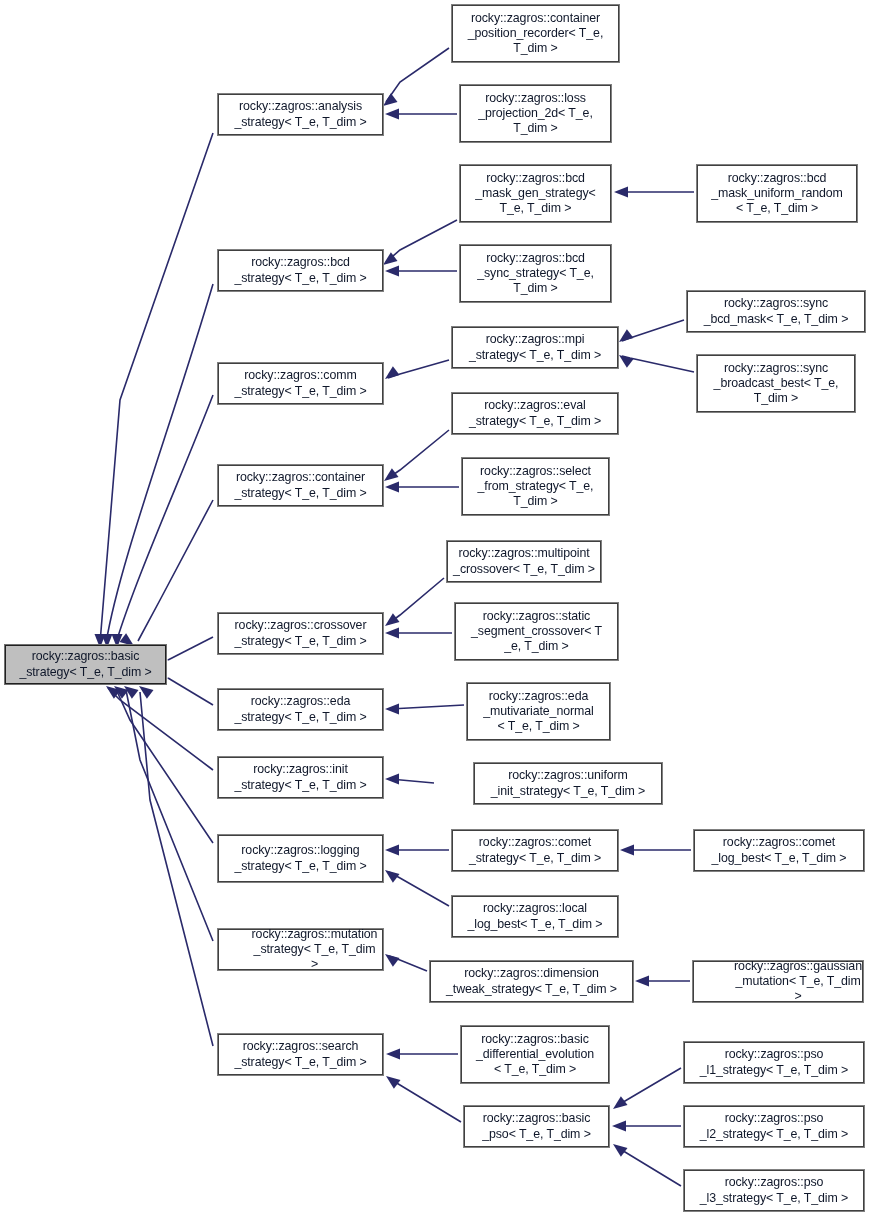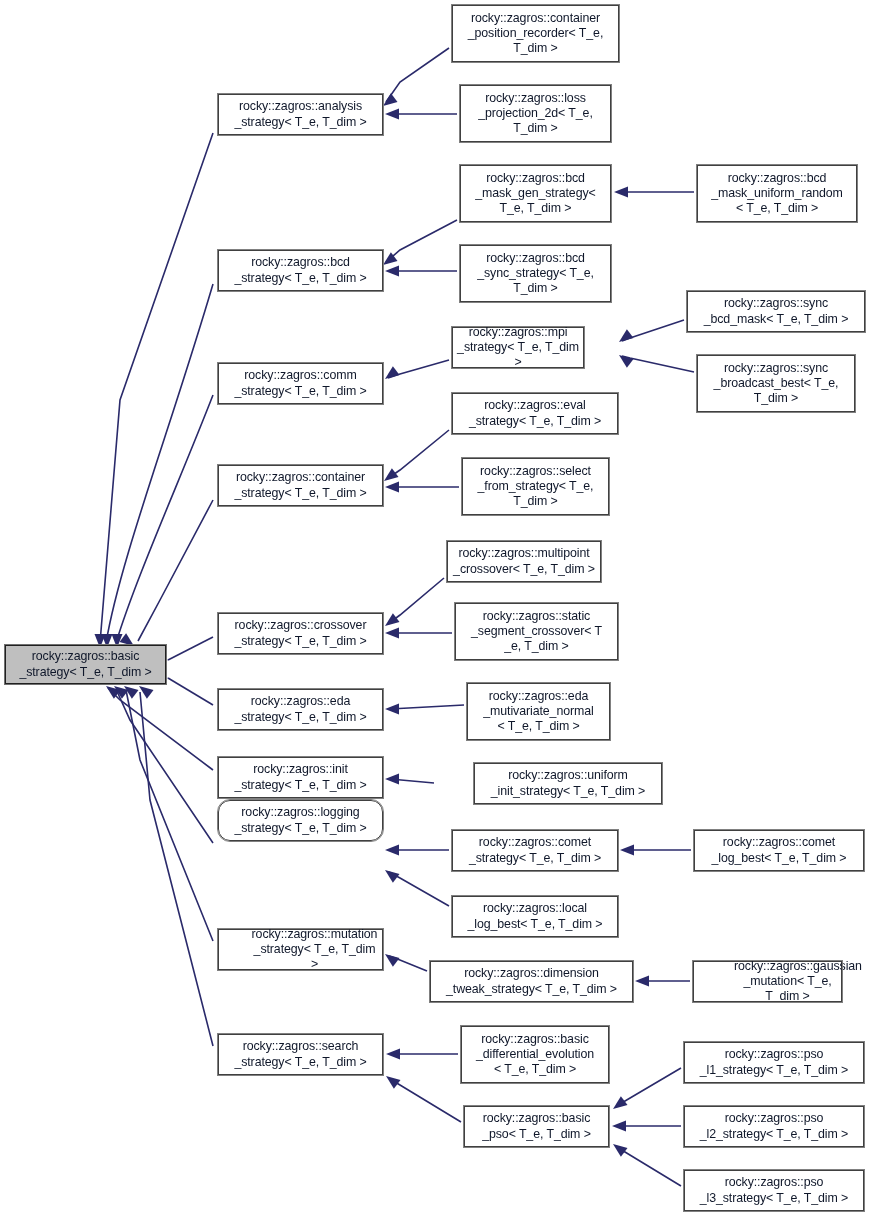--- a/index.html
+++ b/index.html
@@ -212,21 +212,21 @@
 _mask_gen_strategy&lt;
 T_e, T_dim &gt;</span></div>
       <div class="node-box" style="left: 697px; top: 165px; width: 160px; height: 57px;"><span class="node-label">rocky::zagros::bcd
 _mask_uniform_random
 &lt; T_e, T_dim &gt;</span></div>
       <div class="node-box" style="left: 460px; top: 245px; width: 151px; height: 57px;"><span class="node-label">rocky::zagros::bcd
 _sync_strategy&lt; T_e,
 T_dim &gt;</span></div>
       <div class="node-box" style="left: 218px; top: 363px; width: 165px; height: 41px;"><span class="node-label">rocky::zagros::comm
 _strategy&lt; T_e, T_dim &gt;</span></div>
-      <div class="node-box" style="left: 452px; top: 327px; width: 132px; height: 41px;"><span class="node-label">rocky::zagros::mpi
+      <div class="node-box" style="left: 452px; top: 327px; width: 166px; height: 41px;"><span class="node-label">rocky::zagros::mpi
 _strategy&lt; T_e, T_dim &gt;</span></div>
       <div class="node-box" style="left: 687px; top: 291px; width: 178px; height: 41px;"><span class="node-label">rocky::zagros::sync
 _bcd_mask&lt; T_e, T_dim &gt;</span></div>
       <div class="node-box" style="left: 697px; top: 355px; width: 158px; height: 57px;"><span class="node-label">rocky::zagros::sync
 _broadcast_best&lt; T_e,
 T_dim &gt;</span></div>
       <div class="node-box" style="left: 218px; top: 465px; width: 165px; height: 41px;"><span class="node-label">rocky::zagros::container
 _strategy&lt; T_e, T_dim &gt;</span></div>
       <div class="node-box" style="left: 452px; top: 393px; width: 166px; height: 41px;"><span class="node-label">rocky::zagros::eval
 _strategy&lt; T_e, T_dim &gt;</span></div>
@@ -242,33 +242,33 @@
 _e, T_dim &gt;</span></div>
       <div class="node-box" style="left: 218px; top: 689px; width: 165px; height: 41px;"><span class="node-label">rocky::zagros::eda
 _strategy&lt; T_e, T_dim &gt;</span></div>
       <div class="node-box" style="left: 467px; top: 683px; width: 143px; height: 57px;"><span class="node-label">rocky::zagros::eda
 _mutivariate_normal
 &lt; T_e, T_dim &gt;</span></div>
       <div class="node-box" style="left: 218px; top: 757px; width: 165px; height: 41px;"><span class="node-label">rocky::zagros::init
 _strategy&lt; T_e, T_dim &gt;</span></div>
       <div class="node-box" style="left: 437px; top: 763px; width: 188px; height: 41px; margin-left: 37px;"><span class="node-label">rocky::zagros::uniform
 _init_strategy&lt; T_e, T_dim &gt;</span></div>
-      <div class="node-box" style="left: 218px; top: 800px; width: 165px; height: 41px; border-radius: 12px;"><span class="node-label">rocky::zagros::logging
+      <div class="node-box" style="left: 218px; top: 835px; width: 165px; height: 47px;"><span class="node-label">rocky::zagros::logging
 _strategy&lt; T_e, T_dim &gt;</span></div>
       <div class="node-box" style="left: 452px; top: 830px; width: 166px; height: 41px;"><span class="node-label">rocky::zagros::comet
 _strategy&lt; T_e, T_dim &gt;</span></div>
       <div class="node-box" style="left: 694px; top: 830px; width: 170px; height: 41px;"><span class="node-label">rocky::zagros::comet
 _log_best&lt; T_e, T_dim &gt;</span></div>
       <div class="node-box" style="left: 452px; top: 896px; width: 166px; height: 41px;"><span class="node-label">rocky::zagros::local
 _log_best&lt; T_e, T_dim &gt;</span></div>
       <div class="node-box" style="left: 218px; top: 929px; width: 165px; height: 41px; padding-left: 28px;"><span class="node-label">rocky::zagros::mutation
 _strategy&lt; T_e, T_dim &gt;</span></div>
       <div class="node-box" style="left: 430px; top: 961px; width: 203px; height: 41px;"><span class="node-label">rocky::zagros::dimension
 _tweak_strategy&lt; T_e, T_dim &gt;</span></div>
-      <div class="node-box" style="left: 693px; top: 961px; width: 149px; height: 41px; padding-left: 40px;"><span class="node-label">rocky::zagros::gaussian
+      <div class="node-box" style="left: 693px; top: 961px; width: 170px; height: 41px; padding-left: 40px;"><span class="node-label">rocky::zagros::gaussian
 _mutation&lt; T_e, T_dim &gt;</span></div>
       <div class="node-box" style="left: 218px; top: 1034px; width: 165px; height: 41px;"><span class="node-label">rocky::zagros::search
 _strategy&lt; T_e, T_dim &gt;</span></div>
       <div class="node-box" style="left: 461px; top: 1026px; width: 148px; height: 57px;"><span class="node-label">rocky::zagros::basic
 _differential_evolution
 &lt; T_e, T_dim &gt;</span></div>
       <div class="node-box" style="left: 464px; top: 1106px; width: 145px; height: 41px;"><span class="node-label">rocky::zagros::basic
 _pso&lt; T_e, T_dim &gt;</span></div>
       <div class="node-box" style="left: 684px; top: 1042px; width: 180px; height: 41px;"><span class="node-label">rocky::zagros::pso
 _l1_strategy&lt; T_e, T_dim &gt;</span></div>

